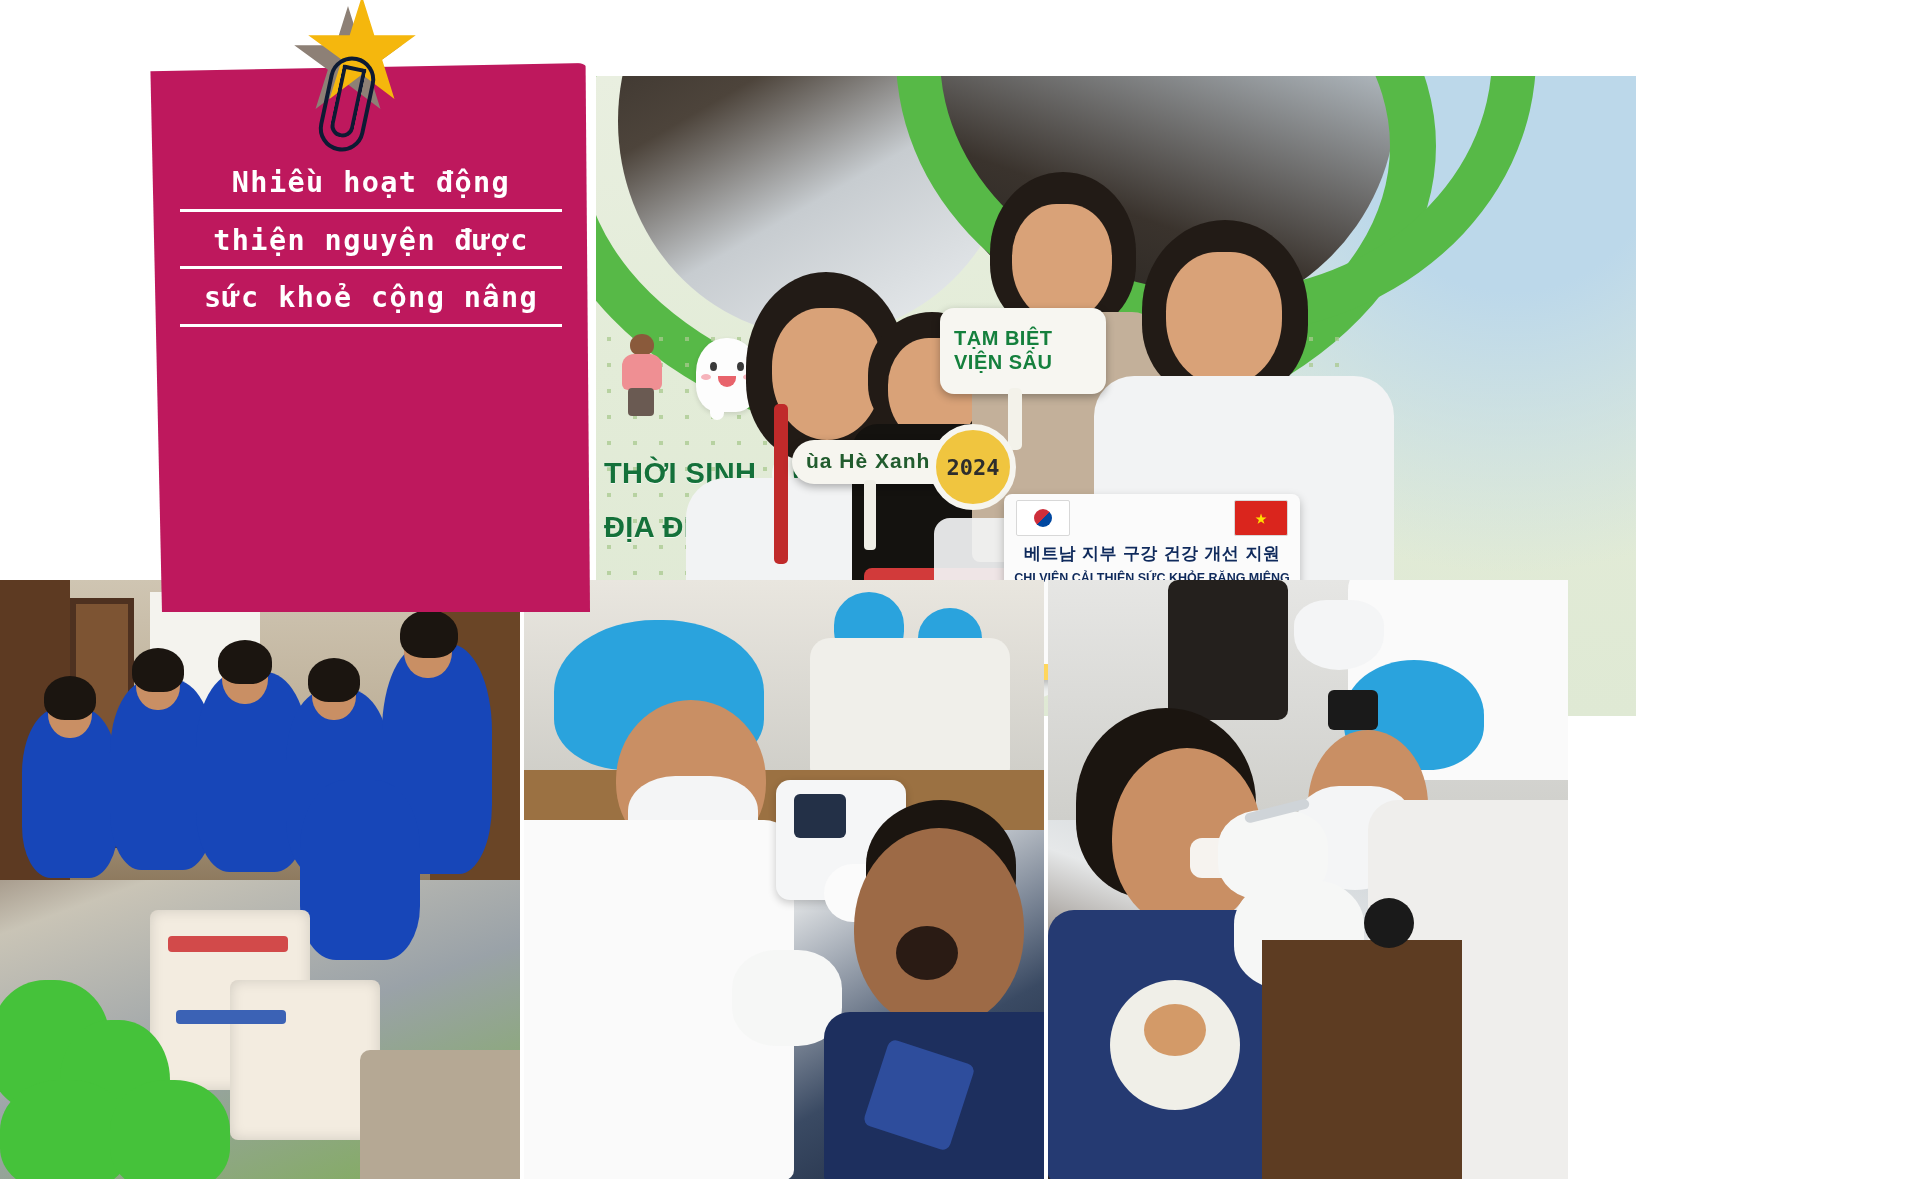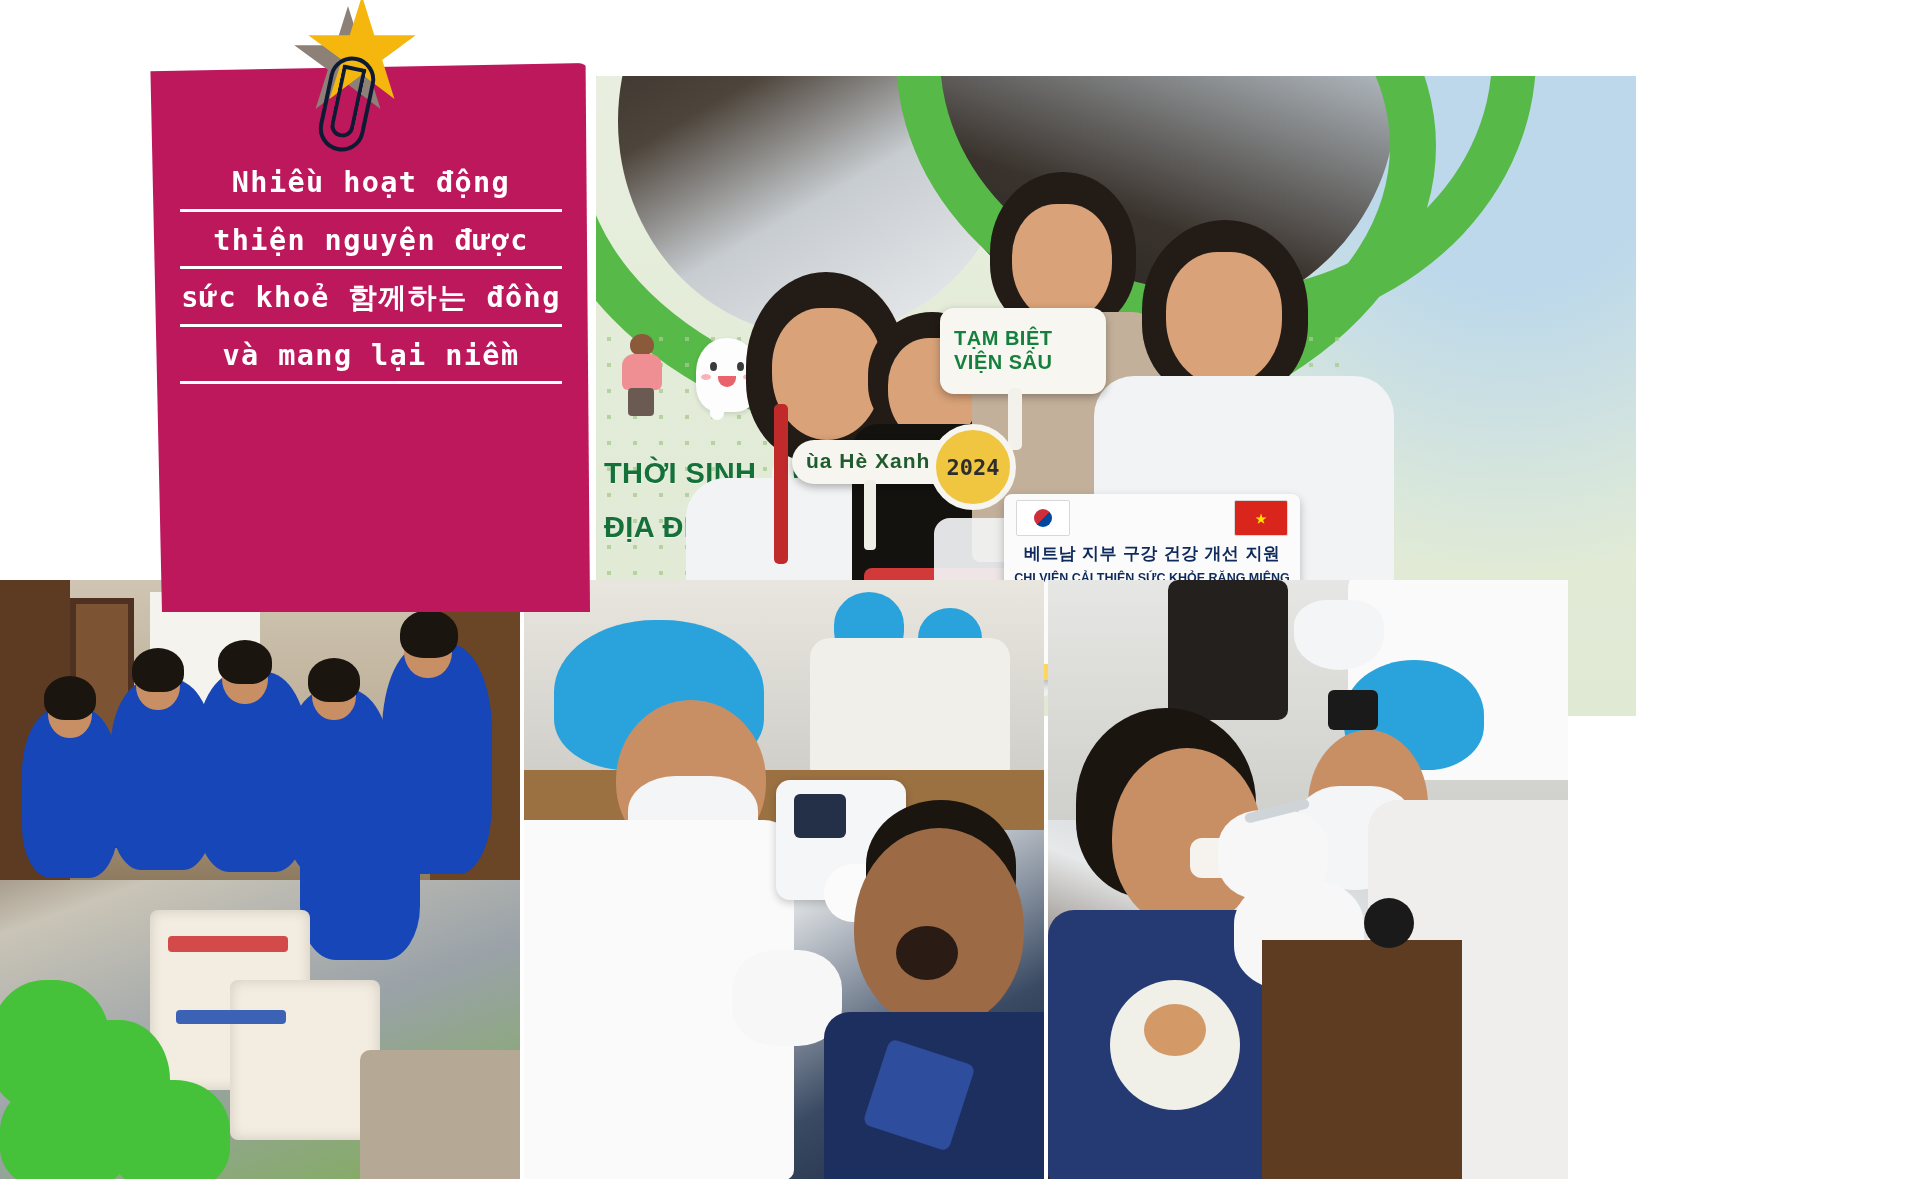--- a/index.html
+++ b/index.html
@@ -344,22 +344,21 @@
       <div style="position:absolute;left:196px;top:226px;width:66px;height:10px;background:#cfd4d8;border-radius:5px;transform:rotate(-14deg);"></div>
       <div class="desk" style="left:214px;top:360px;width:200px;height:240px;background:#5d3c22;"></div>
       <div style="position:absolute;left:316px;top:318px;width:50px;height:50px;background:#1a1a1a;border-radius:50%;"></div>
     </div>
   </div>
 
   <div class="card">
     <div class="card-inner">
       <div class="qline">Nhiều hoạt động</div>
       <div class="qline">thiện nguyện được</div>
-      <div class="qline">sức khoẻ 함께하는 đồng</div>
-      <div class="qline">và mang lại niềm</div>
+      <div class="qline">sức khoẻ cộng nâng</div>
     </div>
   </div>
 
   <div class="star-wrap">
     <div class="star star-shadow"></div>
     <div class="star star-gold"></div>
     <div class="clip">
       <div class="o"></div>
       <div class="i"></div>
       <div class="t"></div>

